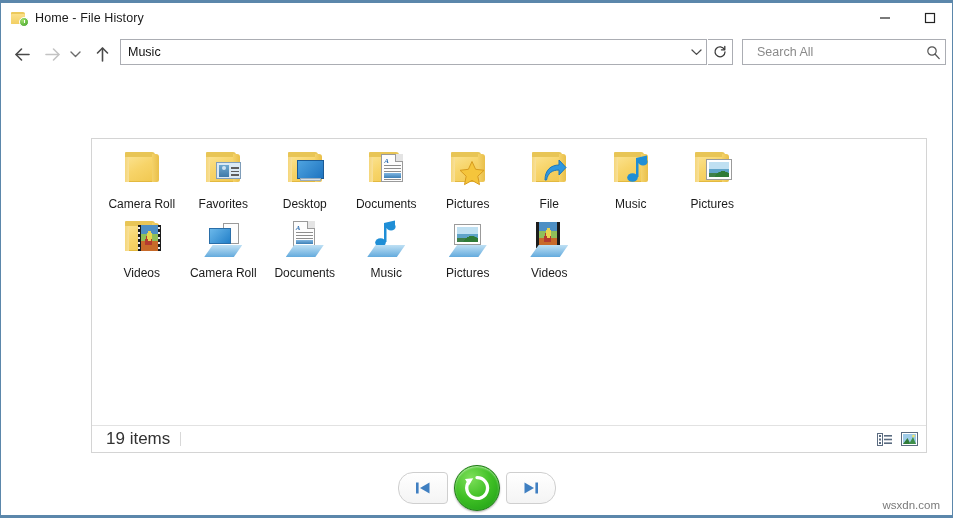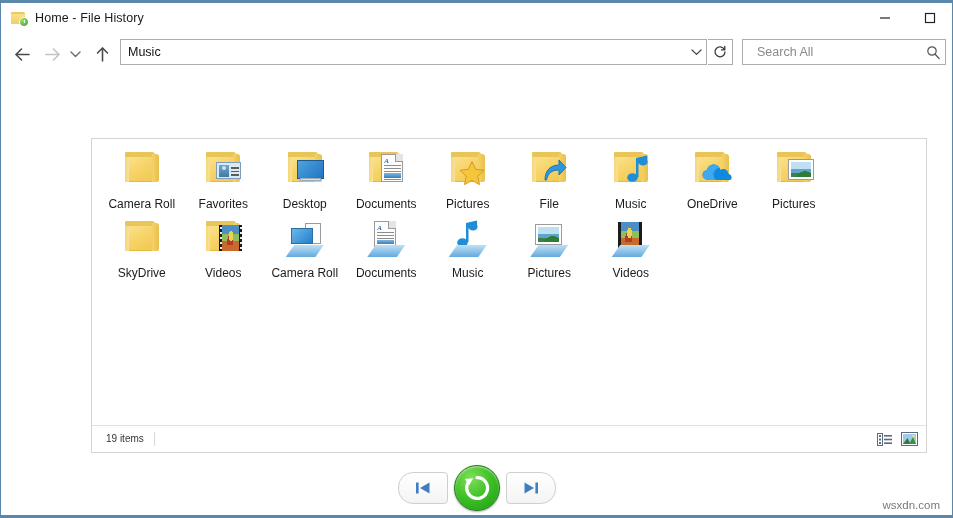--- a/index.html
+++ b/index.html
@@ -397,21 +397,21 @@
 
   
   .statusbar {
     position: absolute;
     left: 0; right: 0; bottom: 0;
     height: 26px;
     border-top: 1px solid #e2e2e2;
     display: flex; align-items: center;
   }
   .status-text {
-    font-size: 10px;
+    font-size: 17px;
     color: #333;
     margin-left: 14px;
     padding-right: 10px;
     border-right: 1px solid #d8d8d8;
     line-height: 14px;
   }
   .viewbtns {
     position: absolute; right: 8px; top: 0;
     height: 26px; display: flex; align-items: center; gap: 6px;
   }
@@ -655,56 +655,28 @@
             <div class="label">Music</div>
           </div>
           <div class="cell">
             <div class="ico">
               <div class="folder">
                 <div class="fb"></div>
                 <div class="ff"></div>
                 <div class="fedge"></div>
                 <div class="fflap"></div>
               </div>
-              <div class="ov ov-cloud">
-                <svg width="30" height="17" viewBox="0 0 30 17">
-                  <path d="M7 16 C2.6 16 0.5 13.4 0.5 10.8 C0.5 8.3 2.4 6.2 5 5.9 C5.6 2.8 8.4 0.6 11.7 0.6 C15 0.6 17.8 2.9 18.4 6 C19.1 5.4 20.1 5 21.2 5 C24 5 26.2 7.1 26.4 9.8 C28.3 10.3 29.6 11.9 29.6 13.7 C29.6 15 28.8 16 27.5 16 Z" fill="#0f8ae0"></path>
-                  <path d="M7 16 C2.6 16 0.5 13.4 0.5 10.8 C0.5 8.3 2.4 6.2 5 5.9 C5.6 2.8 8.4 0.6 11.7 0.6 C14.2 0.6 16.4 1.9 17.5 3.8 C14 4.5 11.5 7.3 11.5 10.6 C11.5 12.7 12.4 14.6 13.9 16 Z" fill="#3fa9ef"></path>
-                </svg>
-              </div>
-            </div>
-            <div class="label">OneDrive</div>
-          </div>
-          <div class="cell">
-            <div class="ico">
-              <div class="folder">
-                <div class="fb"></div>
-                <div class="ff"></div>
-                <div class="fedge"></div>
-                <div class="fflap"></div>
-              </div>
               <div class="ov ov-pic">
                 <div class="sky"></div>
               </div>
             </div>
             <div class="label">Pictures</div>
           </div>
         </div>
         <div class="row">
-          <div class="cell">
-            <div class="ico">
-              <div class="folder">
-                <div class="fb"></div>
-                <div class="ff"></div>
-                <div class="fedge"></div>
-                <div class="fflap"></div>
-              </div>
-            </div>
-            <div class="label">SkyDrive</div>
-          </div>
           <div class="cell">
             <div class="ico">
               <div class="folder">
                 <div class="fb"></div>
                 <div class="ff"></div>
                 <div class="fedge"></div>
                 <div class="fflap"></div>
               </div>
               <div class="ov ov-film">
                 <div class="frame"></div>

